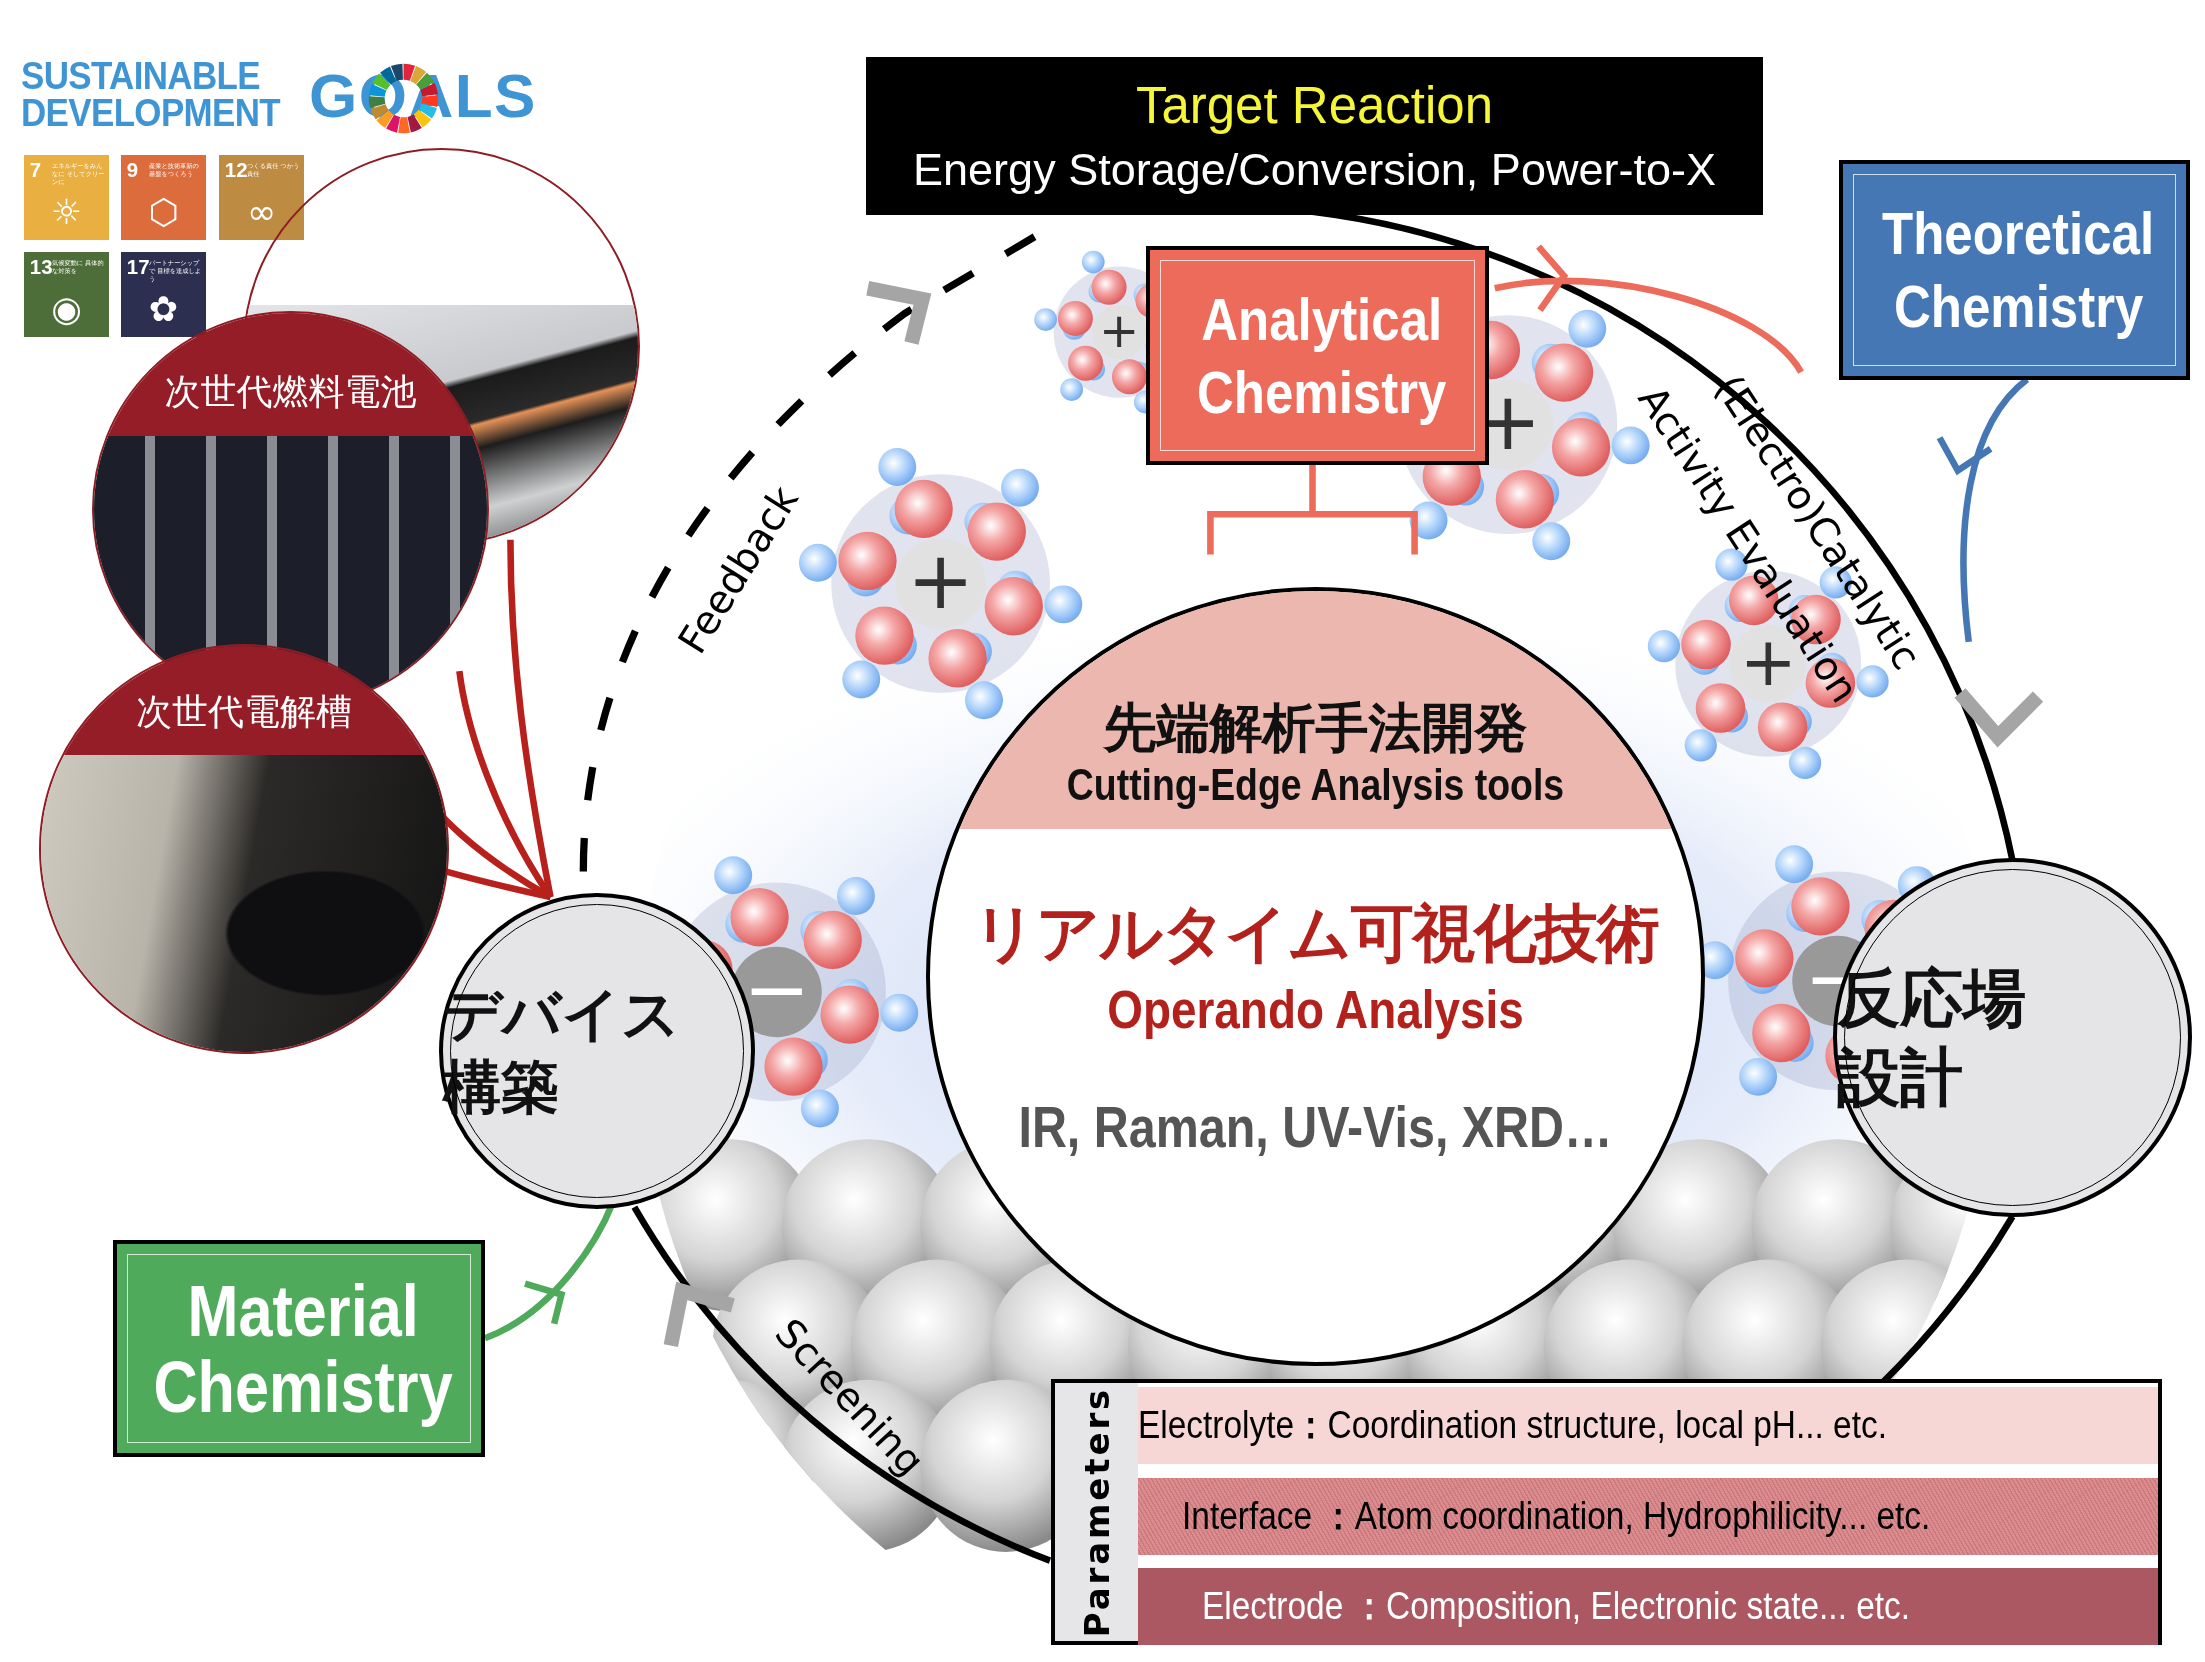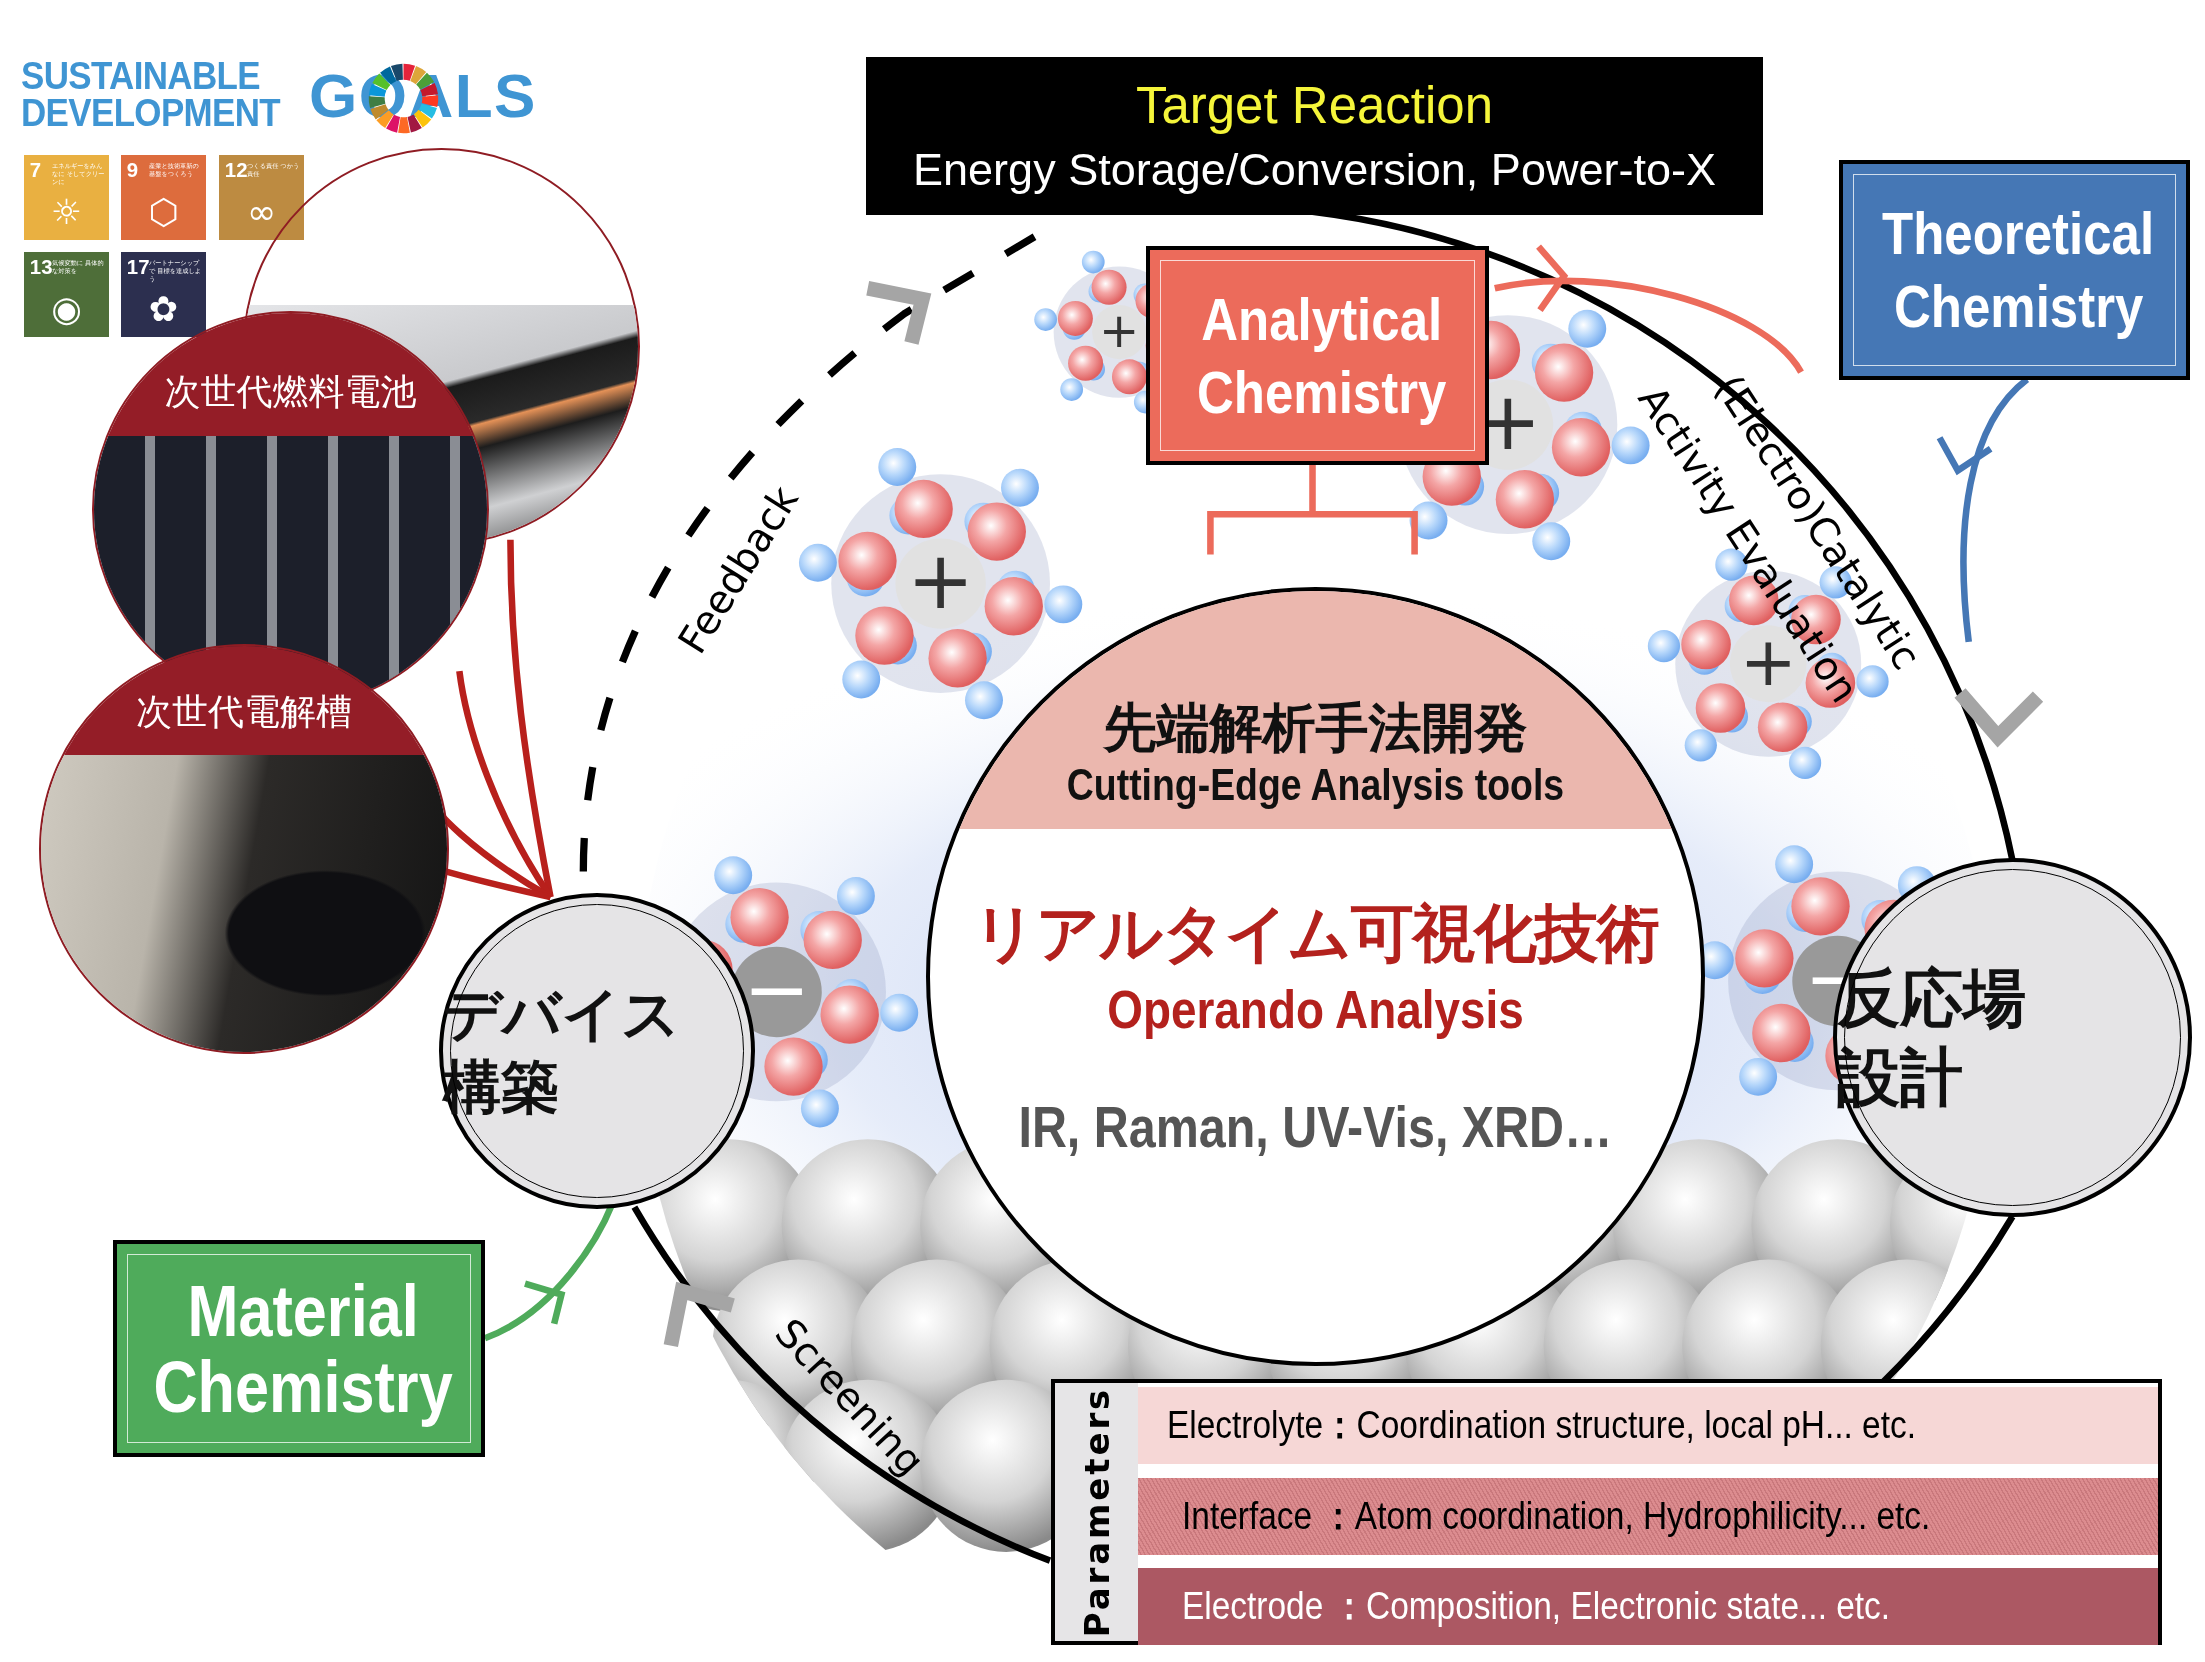--- a/index.html
+++ b/index.html
@@ -396,25 +396,25 @@
 
   <div class="node-circle" style="left:1833px;top:858px;width:359px;height:359px;z-index:7">
     <div style="font-size:63px;line-height:79px">反応場</div>
     <div style="font-size:63px;line-height:79px">設計</div>
   </div>
 
   <div class="params" style="z-index:8">
     <div class="side">
         <span>Parameters</span>
       </div>
-    <div class="prow" style="top:4.4px;background:#f6d7d6;color:#000;padding-left:29px">
+    <div class="prow" style="top:4.4px;background:#f6d7d6;color:#000;">
       <span><b style="font-weight:normal">Electrolyte</b><b>：</b><b style="font-weight:normal">Coordination structure, local pH... etc.</b></span>
     </div>
     <div class="prow" style="top:95px;background:repeating-linear-gradient(60deg,#dc8c8f 0 2.2px,#c9787c 2.2px 3.6px);color:#000;padding-left:44px">
       <span><b style="font-weight:normal">Interface </b><b>：</b><b style="font-weight:normal">Atom coordination, Hydrophilicity...  etc.</b></span>
     </div>
-    <div class="prow" style="top:185px;background:#ac5863;color:#fff;padding-left:44px">
+    <div class="prow" style="top:185px;background:#ac5863;color:#fff;padding-left:64px">
       <span><b style="font-weight:normal">Electrode </b><b>：</b><b style="font-weight:normal">Composition, Electronic state... etc.</b></span>
     </div>
   </div>
 
 </div>
 
 
 </body></html>

